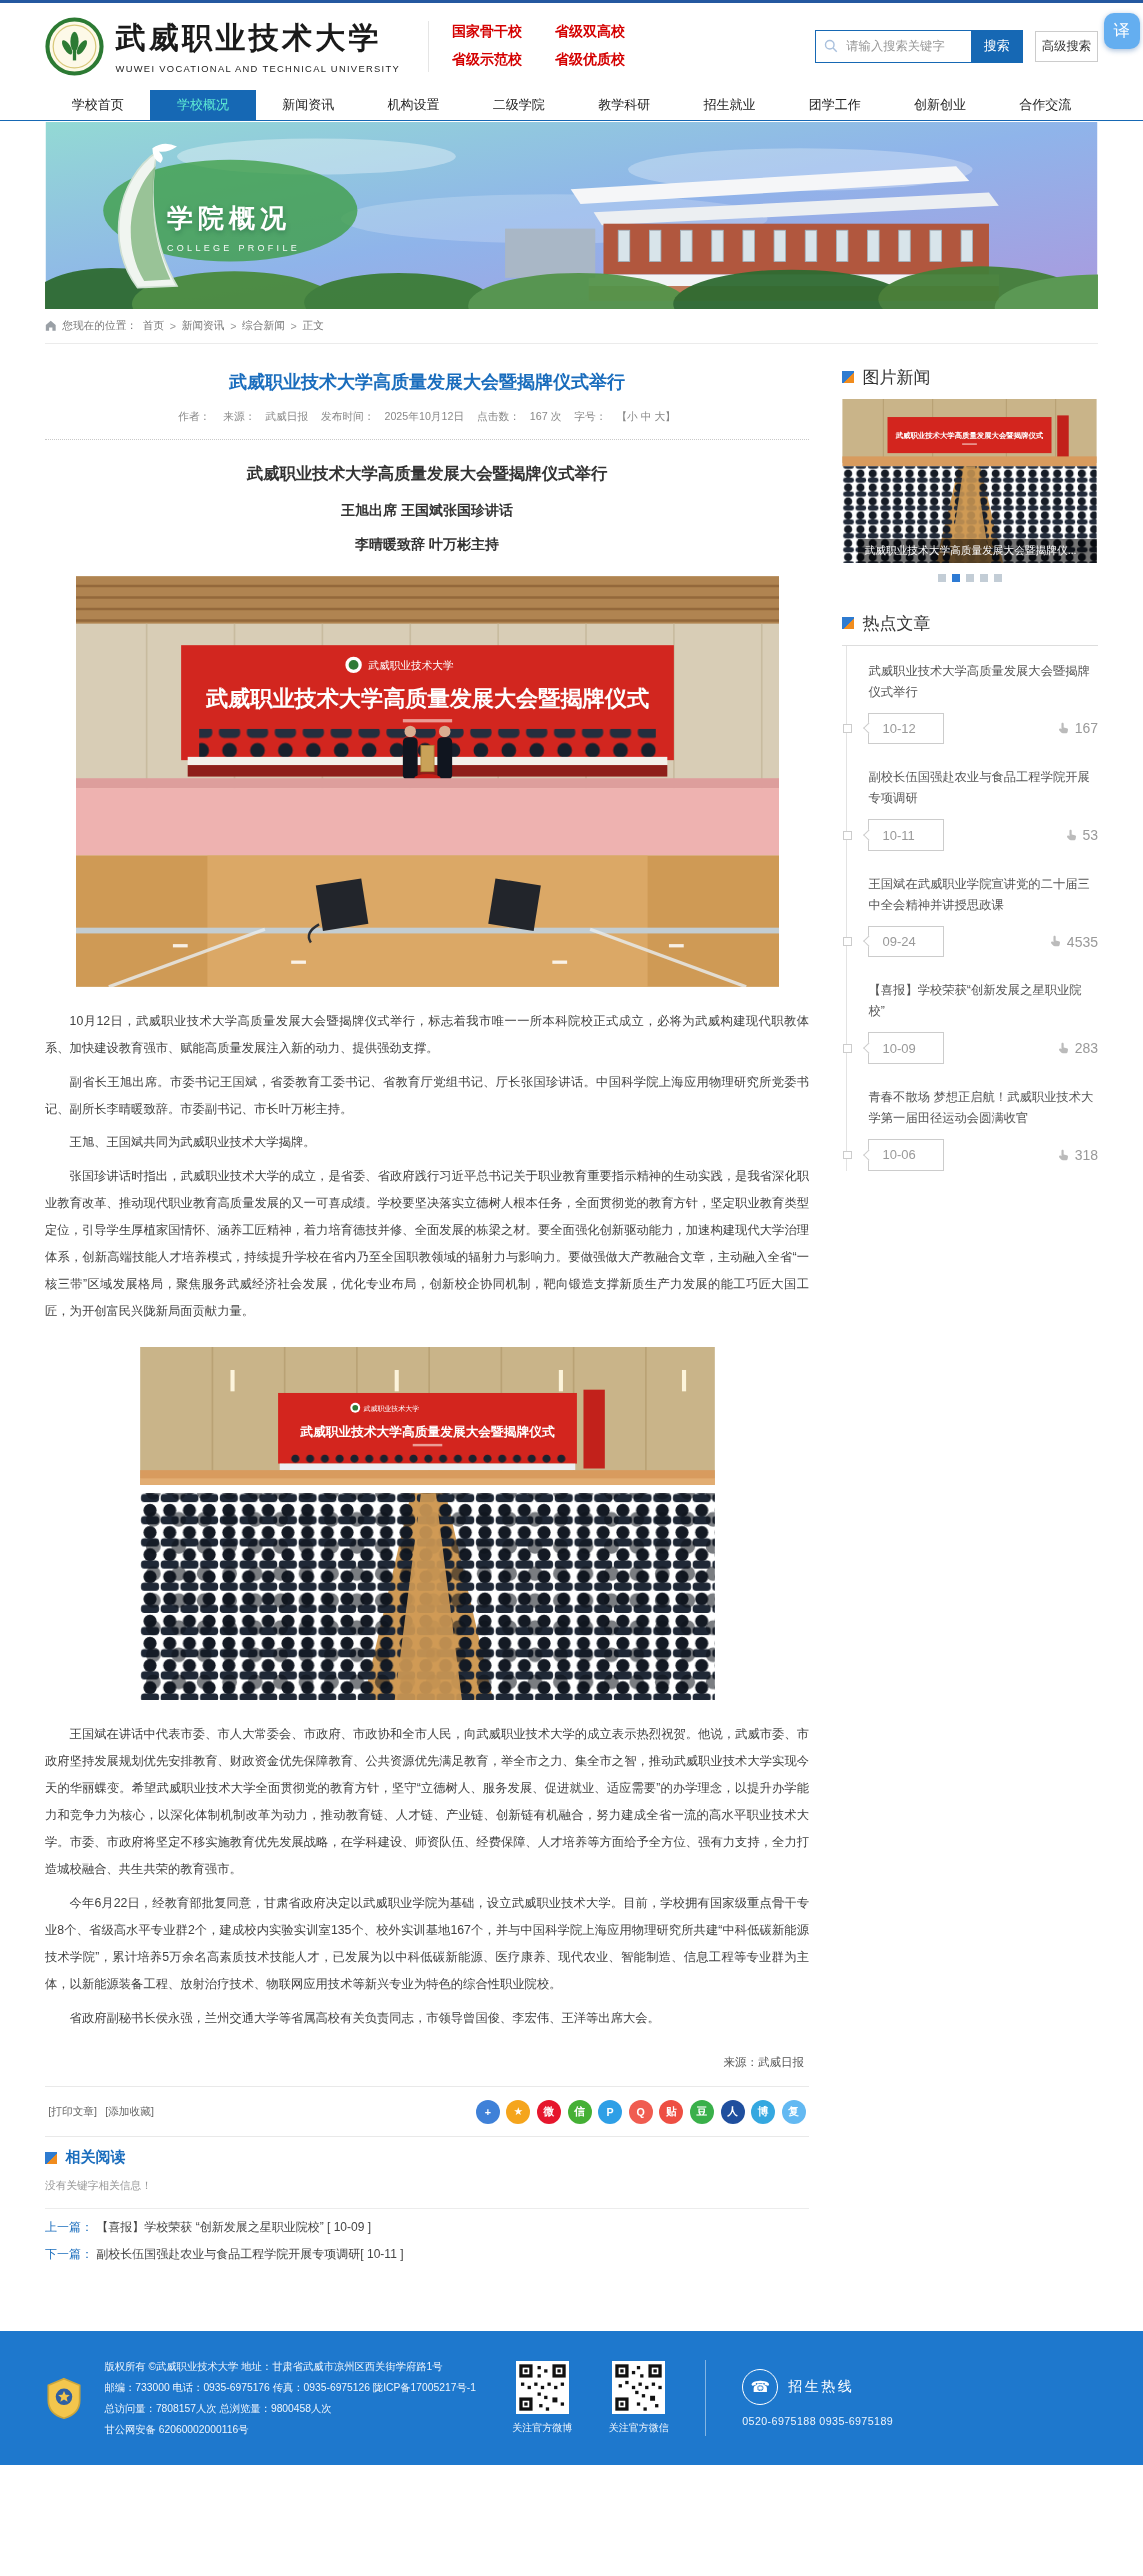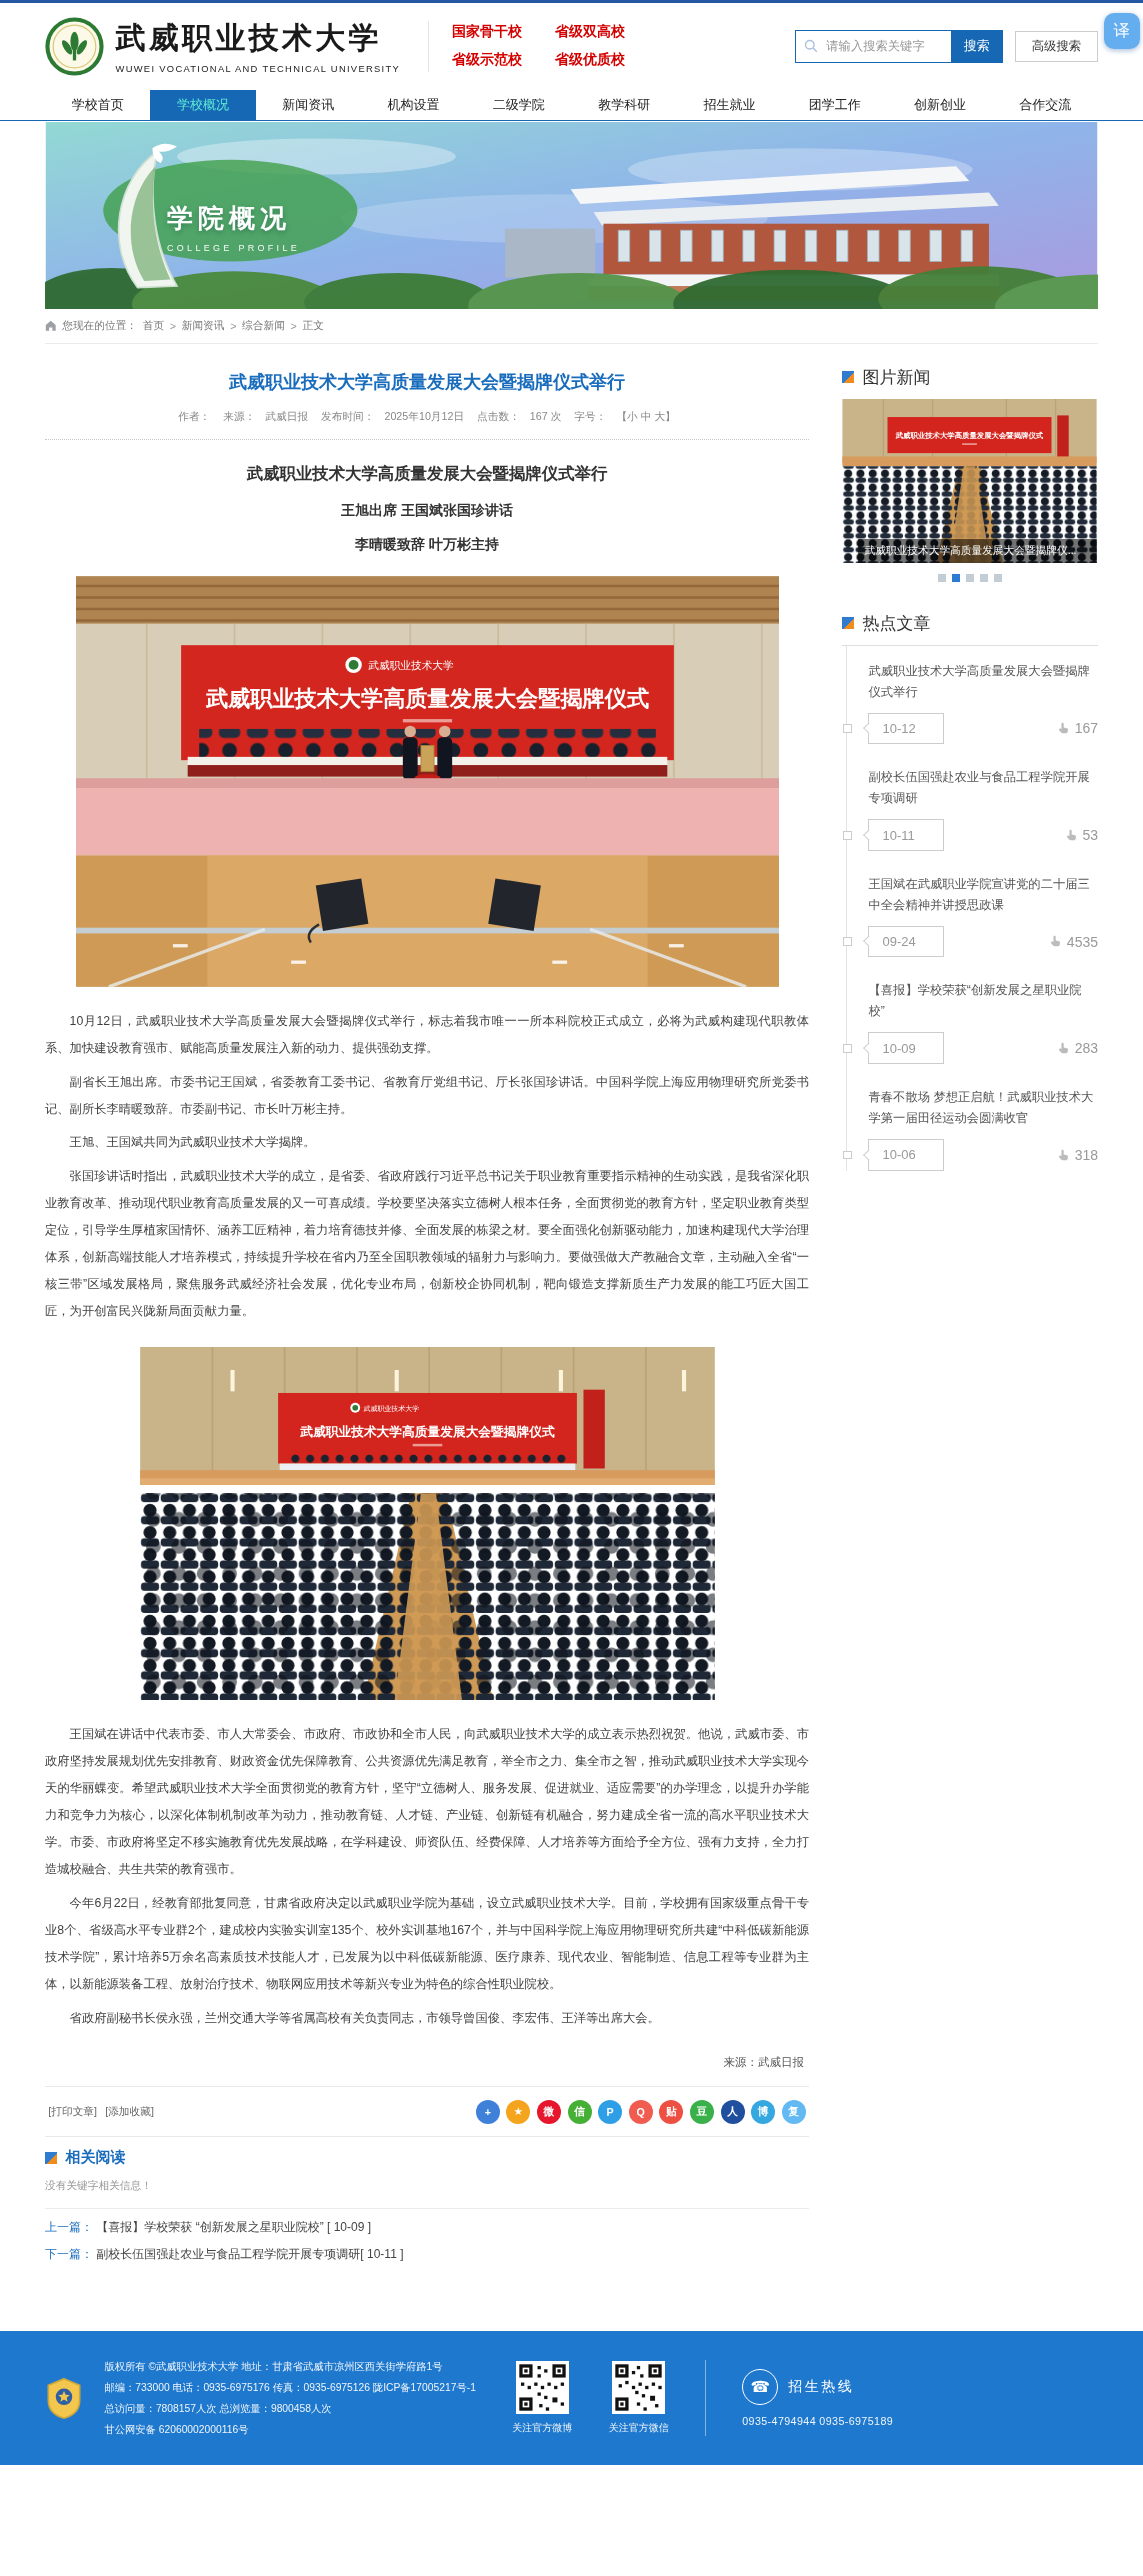--- a/index.html
+++ b/index.html
@@ -15,21 +15,21 @@
   .brand-cn{font-size:30px;font-weight:bold;color:#1a1a1a;letter-spacing:3.3px;font-family:"Liberation Serif","DejaVu Serif",serif;}
   .brand-en{font-size:9.4px;color:#222;letter-spacing:1.3px;margin-top:3.3px;}
   .hdiv{width:0.8px;height:51px;background:#e5e5e5;margin:0 23px 0 28px;}
   .honors{display:grid;grid-template-columns:auto auto;gap:10px 33px;color:#d40000;font-weight:bold;font-size:14px;white-space:nowrap;}
   .hsearch{margin-left:auto;display:flex;align-items:center;}
   .sbox{display:flex;align-items:center;border:0.8px solid #1668b4;height:31px;}
   .sbox .mag{margin:0 6.6px 0 8.2px;}
   .sbox input{border:0;outline:none;font-size:12.3px;width:123px;color:#333;font-family:inherit;}
   .sbox input::placeholder{color:#999;}
   .sbtn{border:0;background:#1668b4;color:#fff;font-size:13px;height:31px;width:51px;cursor:pointer;font-family:inherit;}
-  .adv{margin-left:11.5px;background:#fff;border:0.8px solid #ccc;height:31px;padding:0 16px;font-size:12.3px;color:#333;cursor:pointer;font-family:inherit;}
+  .adv{margin-left:11.5px;background:#fff;border:0.8px solid #ccc;height:31px;padding:0 6px;font-size:12.3px;color:#333;cursor:pointer;font-family:inherit;}
   .translate{position:absolute;right:3.3px;top:10px;width:36px;height:36px;border:0;border-radius:10px;background:#64aef0;color:#fff;font-size:16.4px;cursor:pointer;box-shadow:0 1.6px 5px rgba(30,90,160,.35);font-family:inherit;}
   
   nav{border-bottom:1.6px solid #1668b4;background:#fff;}
   .nwrap{width:1053px;margin:0 auto;display:flex;}
   .nitem{flex:1;text-align:center;font-size:13px;color:#222;line-height:30px;height:30px;display:block;}
   .nitem.active{background:#1668b4;color:#5eead4;}
   
   .container{width:1053px;margin:0 auto;}
   .banner{position:relative;height:187px;overflow:hidden;margin-top:1.6px;}
   .banner svg{display:block;}
@@ -606,17 +606,17 @@
         </g>
       </svg>
       <div>关注官方微信</div>
     </div>
     <div class="f-div"></div>
     <div class="f-hot">
       <div class="f-hot-top">
         <span class="f-phone">☎</span>
         <span class="f-hot-title">招生热线</span>
       </div>
-      <div class="f-hot-nums">0935-4794944 0935-6975189</div>
+      <div class="f-hot-nums">0520-6975188 0935-6975189</div>
     </div>
   </div>
 </footer>
 
 
 </body></html>

